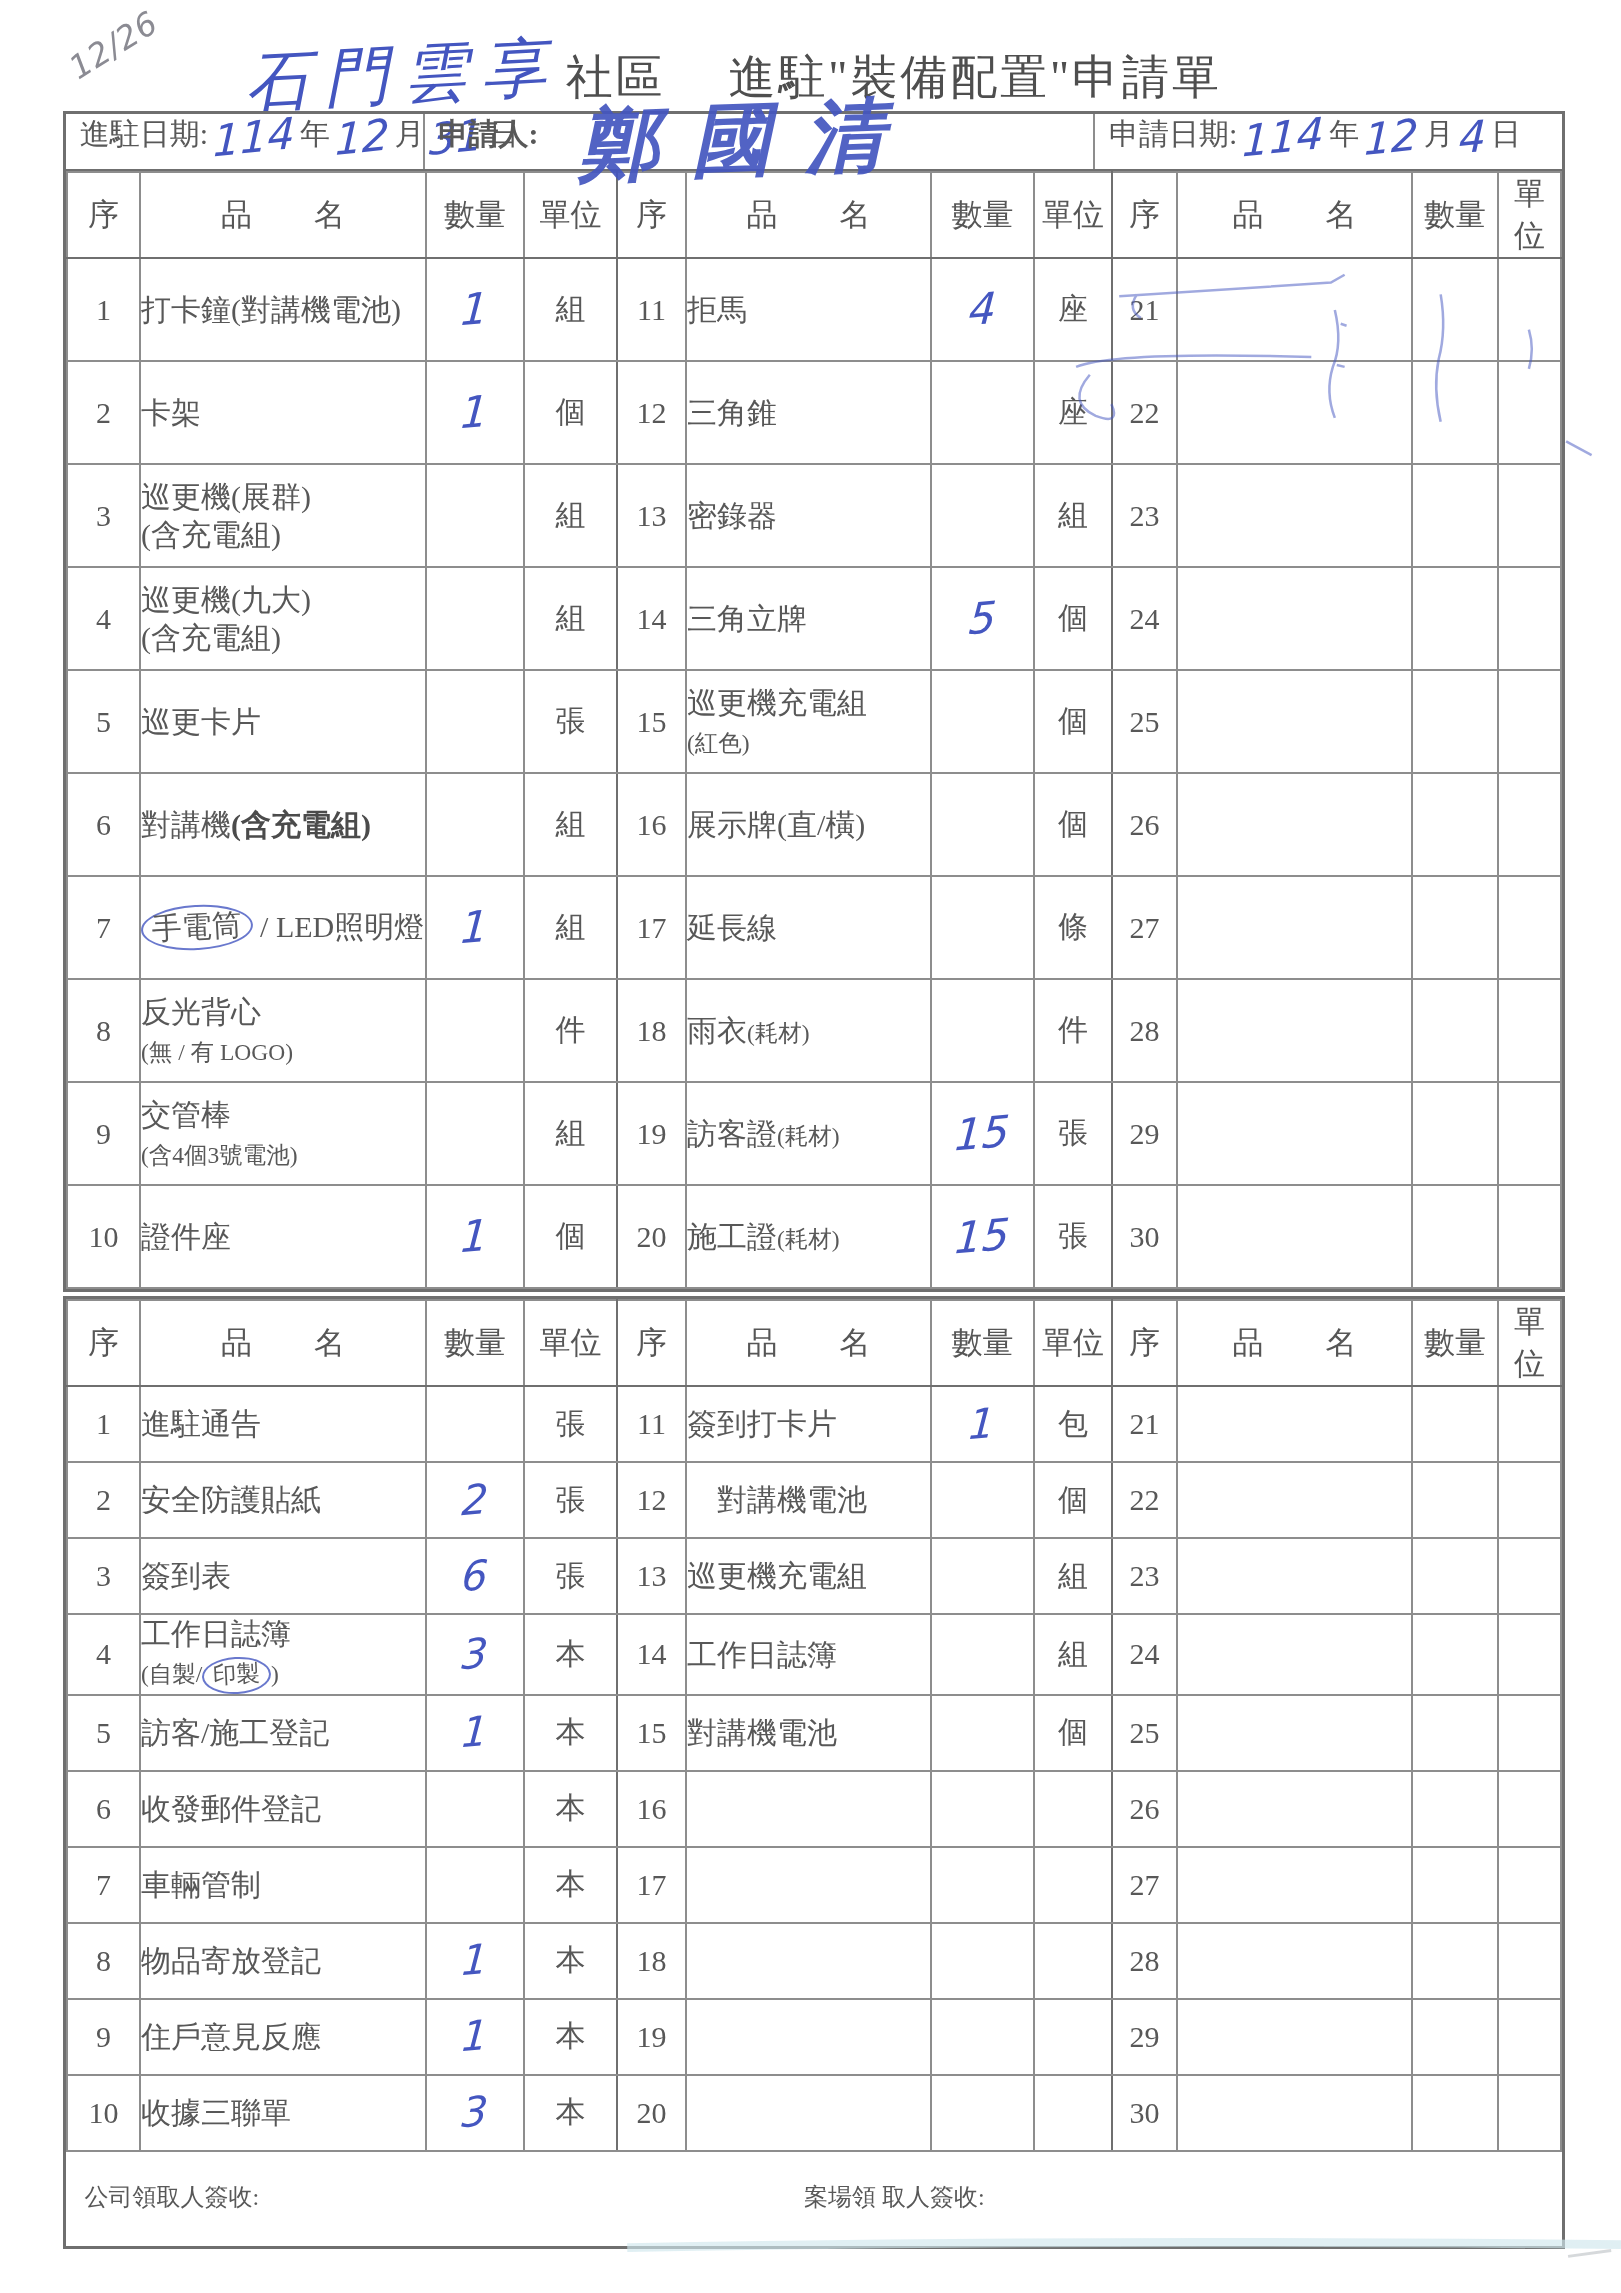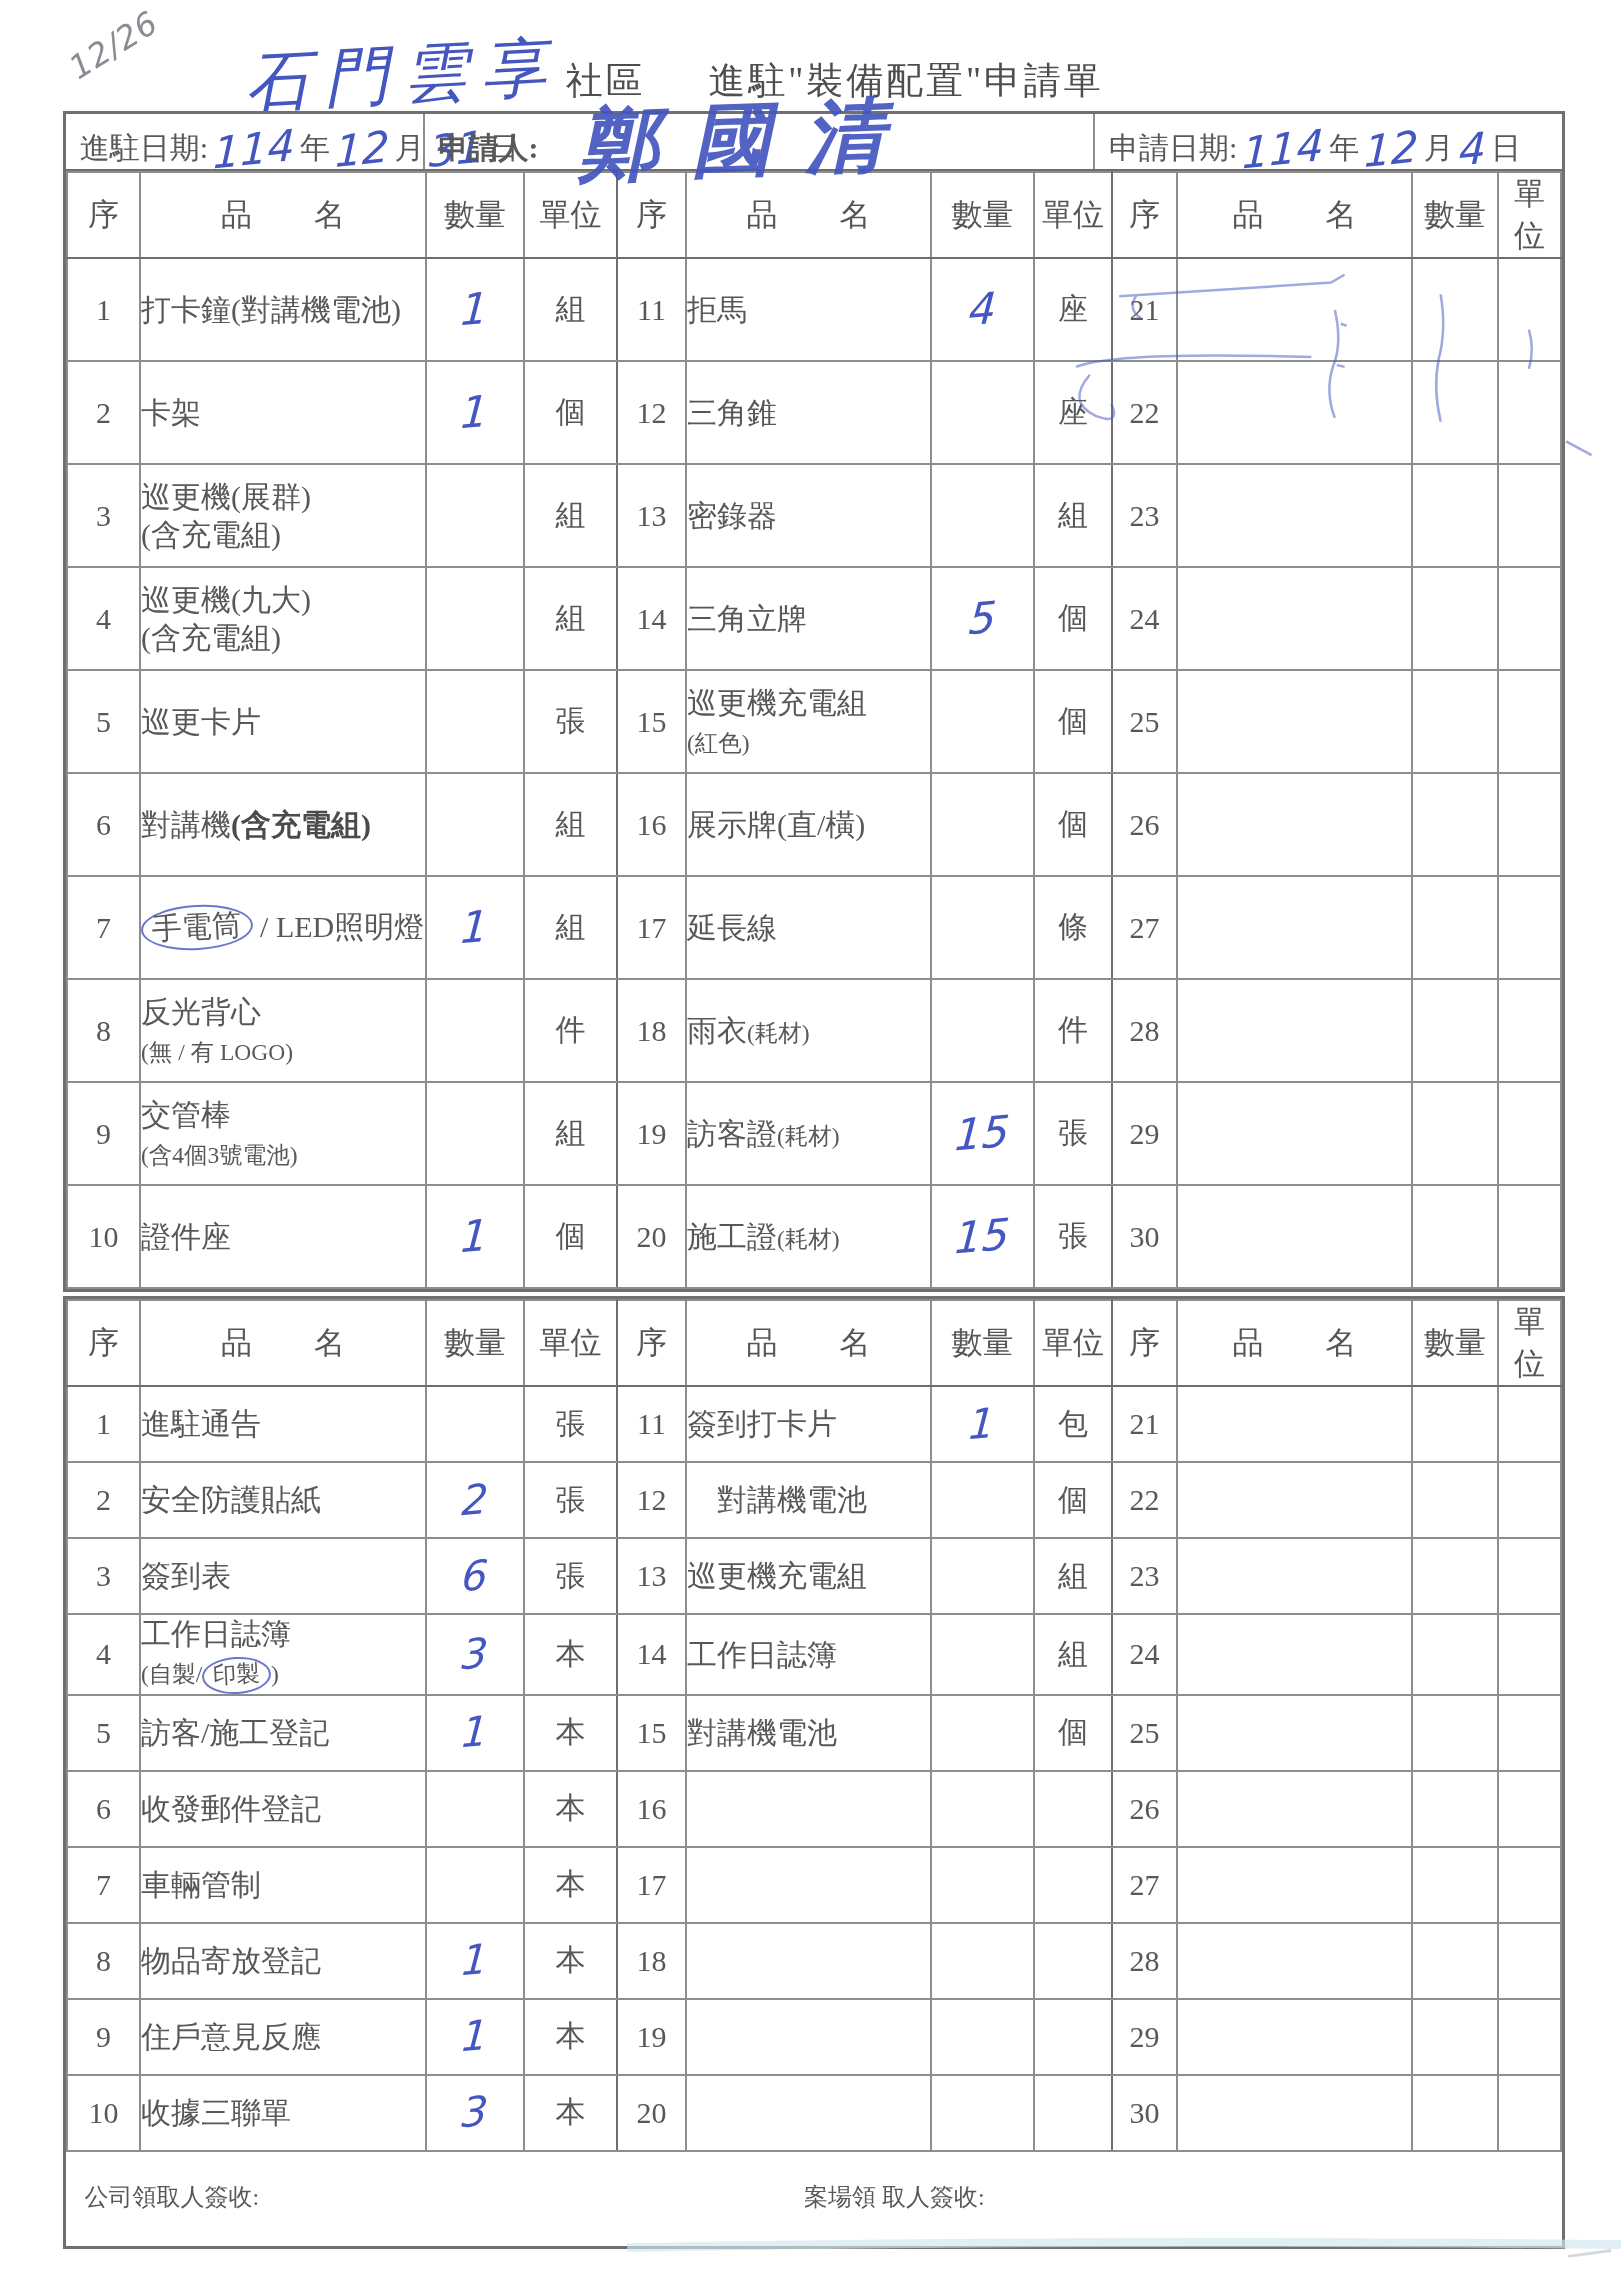--- a/index.html
+++ b/index.html
@@ -13,28 +13,28 @@
     font-family:"DejaVu Sans",sans-serif;font-style:italic;
     transform:rotate(-32deg);letter-spacing:1px;
   }
   
   .title-row{position:absolute;top:27.4px;left:245px;white-space:nowrap;}
   .title-hand{
     font-family:"DejaVu Sans",sans-serif;font-style:italic;color:#4456c0;
     font-size:65px;letter-spacing:13.7px;display:inline-block;transform:rotate(-3deg);
     position:relative;top:3.9px;margin-right:5.9px;
   }
-  .title-print{font-size:37px;color:#4e4e4e;letter-spacing:2.9px;}
+  .title-print{font-size:47px;color:#4e4e4e;letter-spacing:2.9px;}
   .title-print.gap{margin-left:63px;}
   
   .t1wrap{position:absolute;top:111px;left:63px;width:1496px;border:3.9px solid #6f6f6f;background:#fff;}
   .t2wrap{position:absolute;top:1296px;left:63px;width:1496px;border:3.9px solid #6f6f6f;background:#fff;}
   
   .band{display:flex;height:55px;border-bottom:2.9px solid #6f6f6f;align-items:center;}
-  .band-cell{height:100%;display:flex;align-items:flex-end;padding-left:13.7px;font-size:30px;white-space:nowrap;position:relative;}
+  .band-cell{height:100%;display:flex;align-items:flex-start;padding-left:13.7px;font-size:30px;white-space:nowrap;position:relative;}
   .band-cell.c1{width:343px;border-right:2px solid #8d8d8d;}
   .band-cell.c2{width:655px;border-right:2px solid #8d8d8d;font-weight:bold;}
   .band-cell.c3{flex:1;}
   .hand{
     font-family:"DejaVu Sans",sans-serif;font-style:italic;color:#4456c0;
     display:inline-block;line-height:1;
   }
   .date-hand{font-size:43px;margin:0 4.9px;transform:rotate(-6deg) skewX(-8deg);position:relative;top:2px;}
   .applicant-name{
     position:absolute;left:153px;top:-13.7px;font-size:80px;letter-spacing:33px;

